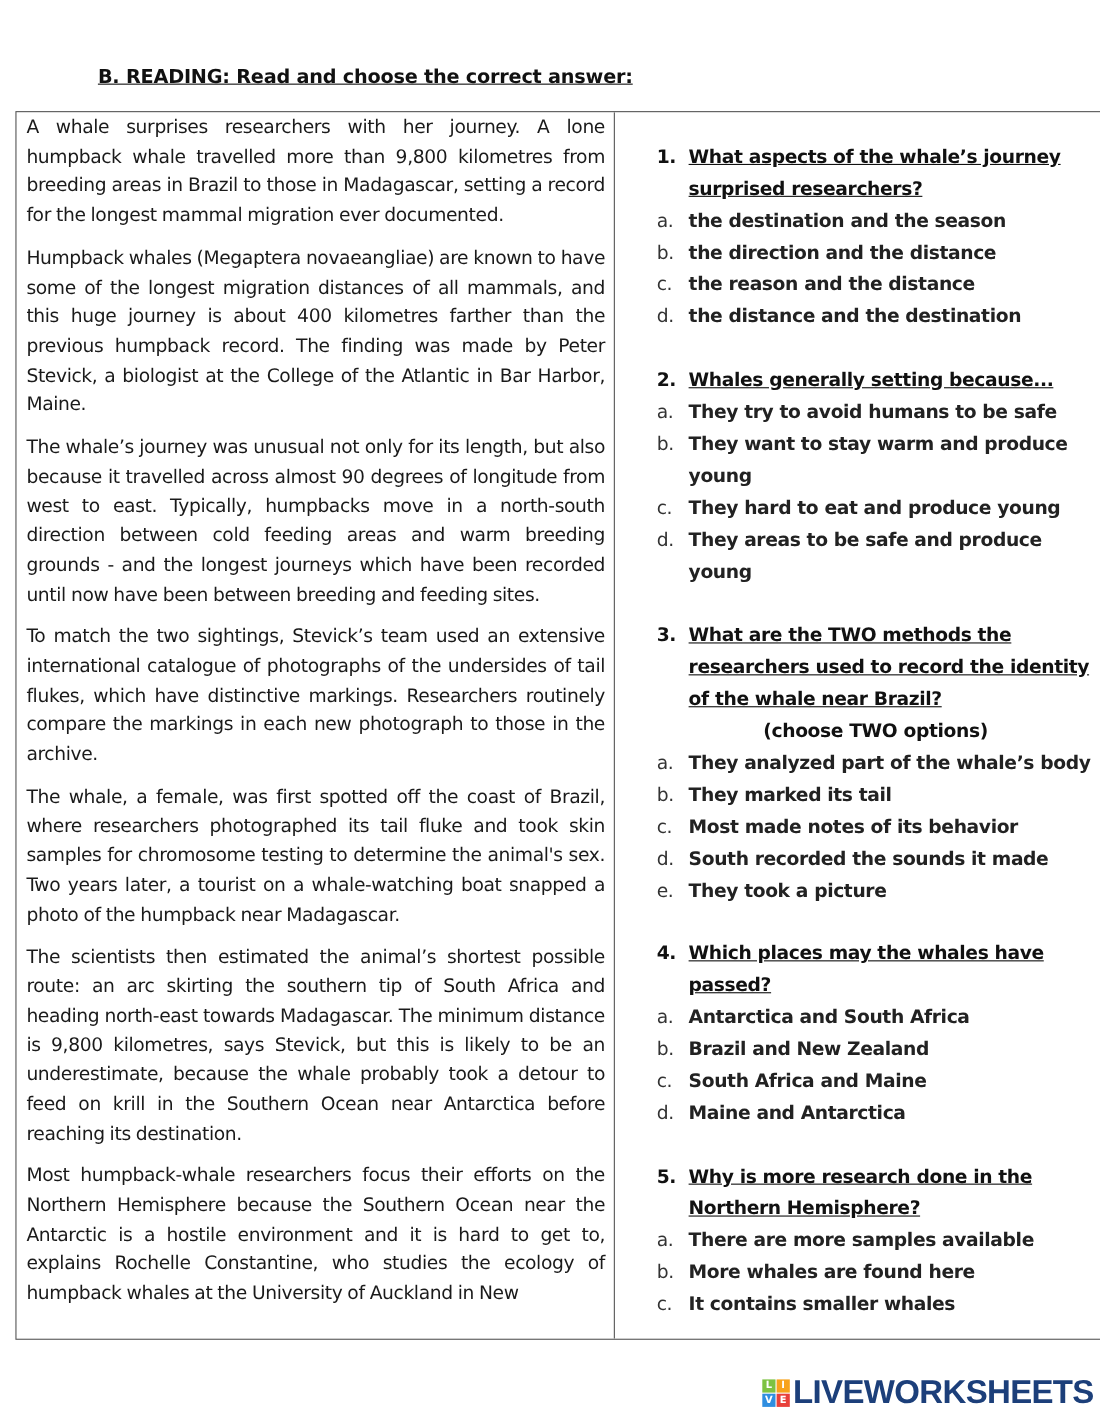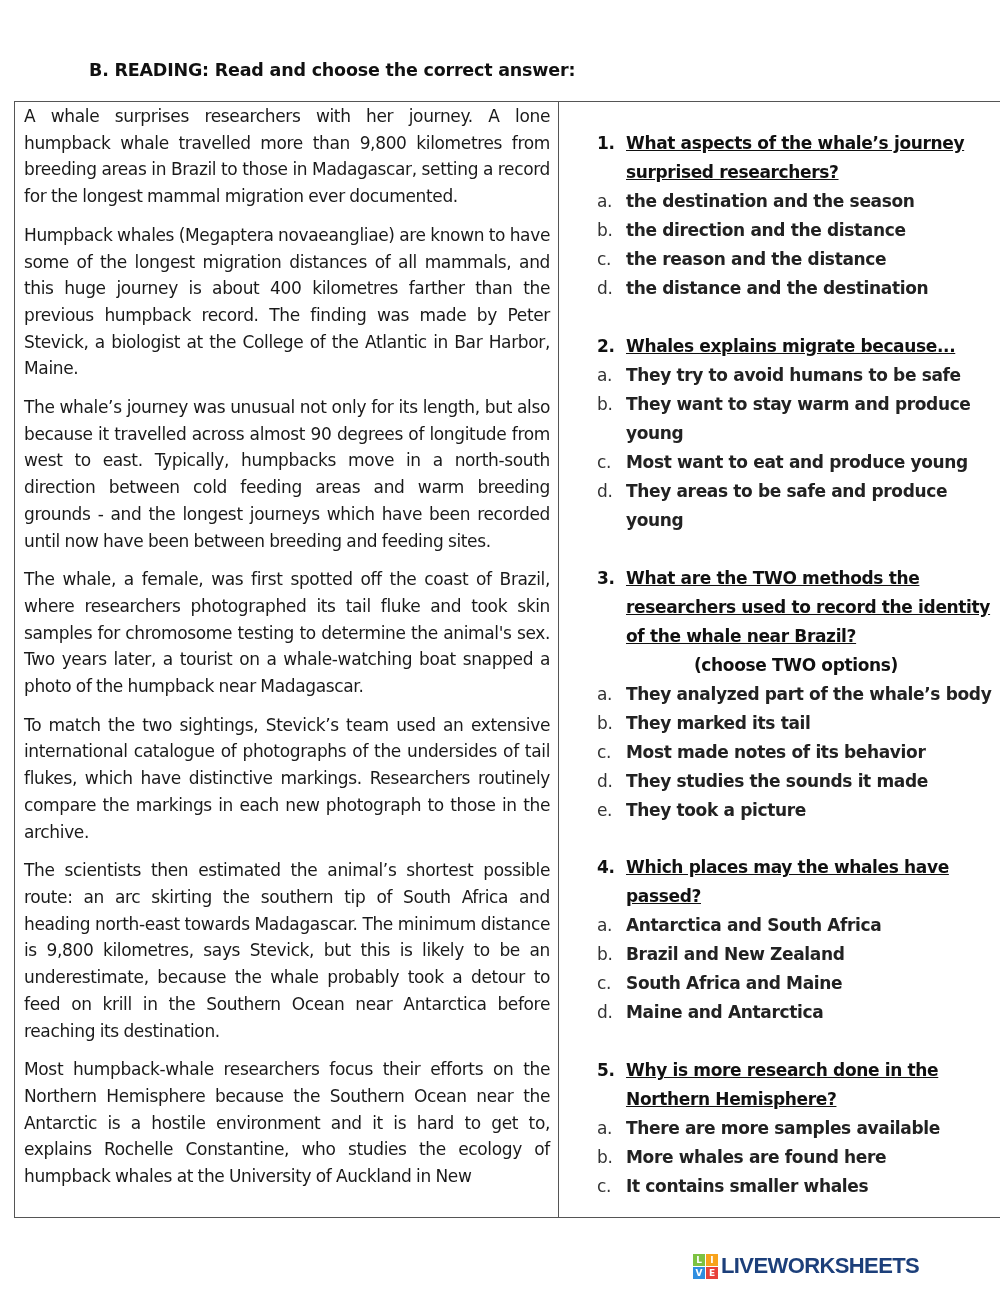--- a/index.html
+++ b/index.html
@@ -5,20 +5,21 @@
   html, body { margin: 0; padding: 0; background: #ffffff; }
   body {
     width: 1000px; height: 1294px; position: relative; overflow: hidden;
     font-family: "DejaVu Sans", "Liberation Sans", sans-serif;
     color: #1a1a1a;
   }
   .section-title {
     position: absolute; left: 89px; top: 60px;
     font-size: 17.5px; font-weight: bold; letter-spacing: -0.2px;
     color: #111;
+    text-decoration: underline;
   }
   .sheet-table {
     position: absolute; left: 14px; top: 101px;
     width: 988px; height: 1117px;
     border: 1.3px solid #555;
     box-sizing: border-box;
     display: flex;
     overflow: hidden;
   }
   .passage-col {
@@ -59,36 +60,36 @@
     display: grid; grid-template-columns: 12px 12px; grid-template-rows: 12px 12px;
     gap: 1px; margin-right: 3px;
   }
   .logo-grid span {
     display: flex; align-items: center; justify-content: center;
     font-size: 9px; font-weight: bold; color: #fff;
     font-family: "DejaVu Sans", sans-serif;
   }
   .logo-word {
     font-family: "Liberation Sans", sans-serif;
-    font-weight: bold; font-size: 22px; color: #1c3f7a;
+    font-weight: bold; font-size: 30px; color: #1c3f7a;
     letter-spacing: -0.6px; line-height: 26px;
   }
 </style>
 </head>
 <body>
 
 <div class="section-title">B.  READING: Read and choose the correct answer:</div>
 
 <div class="sheet-table">
   <div class="passage-col">
     <p>A whale surprises researchers with her journey. A lone humpback whale travelled more than 9,800 kilometres from breeding areas in Brazil to those in Madagascar, setting a record for the longest mammal migration ever documented.</p>
     <p>Humpback whales (Megaptera novaeangliae) are known to have some of the longest migration distances of all mammals, and this huge journey is about 400 kilometres farther than the previous humpback record. The finding was made by Peter Stevick, a biologist at the College of the Atlantic in Bar Harbor, Maine.</p>
     <p>The whale’s journey was unusual not only for its length, but also because it travelled across almost 90 degrees of longitude from west to east. Typically, humpbacks move in a north-south direction between cold feeding areas and warm breeding grounds - and the longest journeys which have been recorded until now have been between breeding and feeding sites.</p>
+    <p>To match the two sightings, Stevick’s team used an extensive international catalogue of photographs of the undersides of tail flukes, which have distinctive markings. Researchers routinely compare the markings in each new photograph to those in the archive.</p>
     <p>The whale, a female, was first spotted off the coast of Brazil, where researchers photographed its tail fluke and took skin samples for chromosome testing to determine the animal's sex. Two years later, a tourist on a whale-watching boat snapped a photo of the humpback near Madagascar.</p>
-    <p>To match the two sightings, Stevick’s team used an extensive international catalogue of photographs of the undersides of tail flukes, which have distinctive markings. Researchers routinely compare the markings in each new photograph to those in the archive.</p>
     <p>The scientists then estimated the animal’s shortest possible route: an arc skirting the southern tip of South Africa and heading north-east towards Madagascar. The minimum distance is 9,800 kilometres, says Stevick, but this is likely to be an underestimate, because the whale probably took a detour to feed on krill in the Southern Ocean near Antarctica before reaching its destination.</p>
     <p>Most humpback-whale researchers focus their efforts on the Northern Hemisphere because the Southern Ocean near the Antarctic is a hostile environment and it is hard to get to, explains Rochelle Constantine, who studies the ecology of humpback whales at the University of Auckland in New</p>
   </div>
 
   <div class="questions-col">
 
     <div class="question">
       <div class="q-stem">
         <span class="q-num">1.</span>
         <span class="q-text">What aspects of the whale’s journey surprised researchers?</span>
@@ -107,33 +108,33 @@
         </div>
       <div class="option">
           <span class="opt-letter">d.</span>
           <span class="opt-text">the distance and the destination</span>
         </div>
     </div>
 
     <div class="question">
       <div class="q-stem">
         <span class="q-num">2.</span>
-        <span class="q-text">Whales explains migrate because...</span>
+        <span class="q-text">Whales generally setting because...</span>
       </div>
       <div class="option">
           <span class="opt-letter">a.</span>
           <span class="opt-text">They try to avoid humans to be safe</span>
         </div>
       <div class="option">
           <span class="opt-letter">b.</span>
           <span class="opt-text">They want to stay warm and produce young</span>
         </div>
       <div class="option">
           <span class="opt-letter">c.</span>
-          <span class="opt-text">Most want to eat and produce young</span>
+          <span class="opt-text">They hard to eat and produce young</span>
         </div>
       <div class="option">
           <span class="opt-letter">d.</span>
           <span class="opt-text">They areas to be safe and produce young</span>
         </div>
     </div>
 
     <div class="question">
       <div class="q-stem">
         <span class="q-num">3.</span>
@@ -147,21 +148,21 @@
       <div class="option">
           <span class="opt-letter">b.</span>
           <span class="opt-text">They marked its tail</span>
         </div>
       <div class="option">
           <span class="opt-letter">c.</span>
           <span class="opt-text">Most made notes of its behavior</span>
         </div>
       <div class="option">
           <span class="opt-letter">d.</span>
-          <span class="opt-text">They studies the sounds it made</span>
+          <span class="opt-text">South recorded the sounds it made</span>
         </div>
       <div class="option">
           <span class="opt-letter">e.</span>
           <span class="opt-text">They took a picture</span>
         </div>
     </div>
 
     <div class="question">
       <div class="q-stem">
         <span class="q-num">4.</span>

